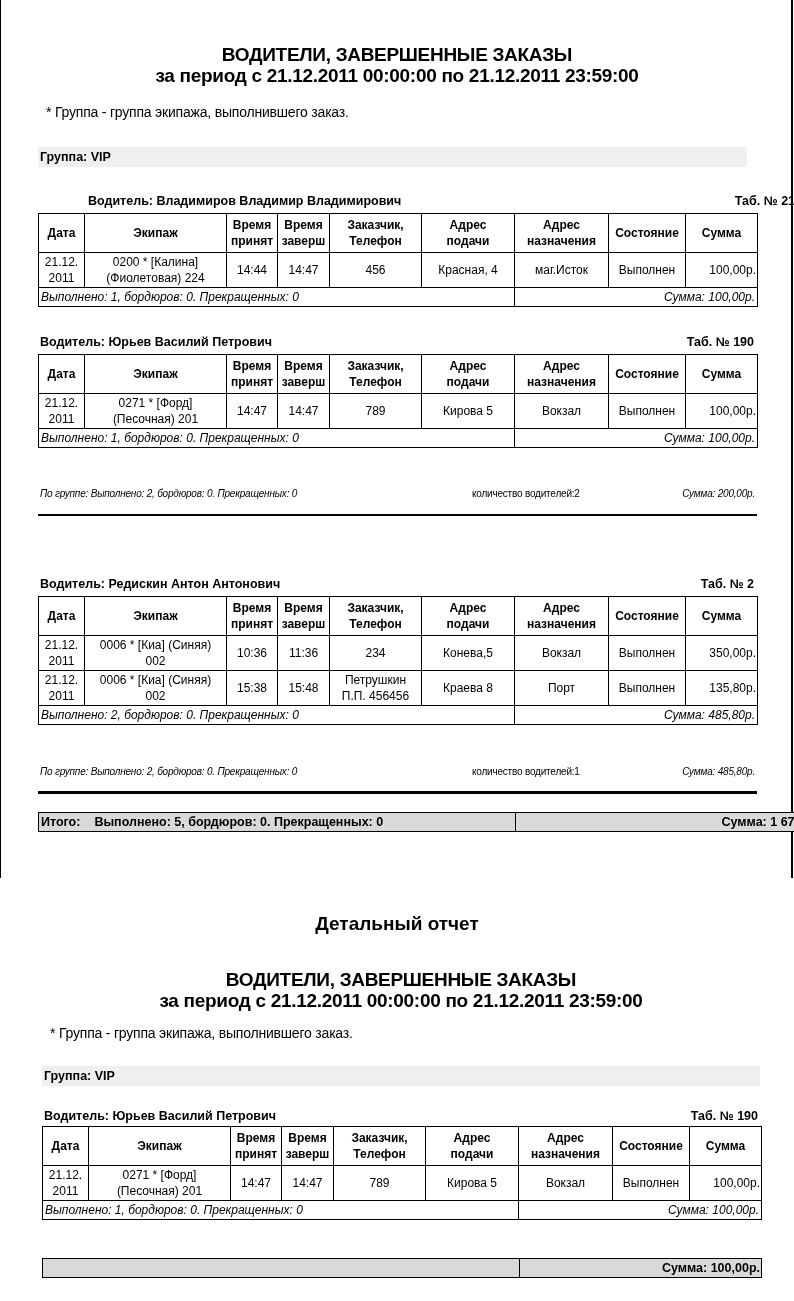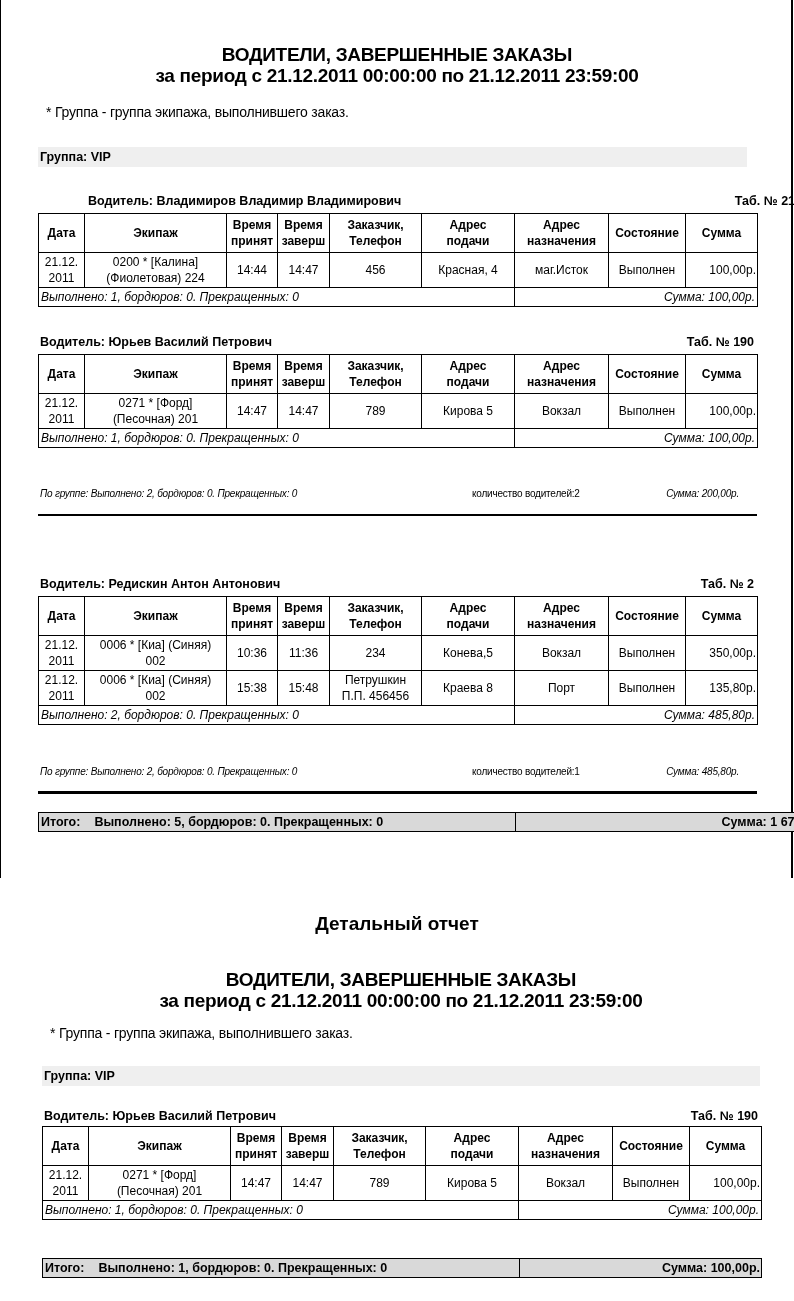--- a/index.html
+++ b/index.html
@@ -27,21 +27,21 @@
     table.orders th { font-weight: bold; height: 38px; }
     table.orders td { height: 34px; }
     table.orders td.sum { text-align: right; padding-right: 1px; }
     table.orders tr.summary td { height: 18px; font-style: italic; line-height: 16px; }
     table.orders tr.summary td.left { text-align: left; }
     table.orders tr.summary td.right { text-align: right; }
     table.orders tr.summary td.left { border-right: 1px solid #000; }
 
     .group-footer { position: absolute; font-size: 10px; font-style: italic; height: 14px; line-height: 14px; letter-spacing: -0.2px; }
     .group-footer .drivers { position: absolute; font-style: normal; }
-    .group-footer .gsum { position: absolute; right: 16px; }
+    .group-footer .gsum { position: absolute; right: 0; }
     .hr { position: absolute; height: 2px; background: #000; }
     .hr.thick { height: 3px; }
 
     .total-bar { position: absolute; height: 20px; background: #d9d9d9; border: 1px solid #000;
                  box-sizing: border-box; font-weight: bold; font-size: 12.5px; line-height: 18px; }
     .total-bar .t-left { position: absolute; left: 2px; top: 0; }
     .total-bar .t-left .lbl { margin-right: 14px; }
     .total-bar .t-div { position: absolute; top: -1px; width: 1px; height: 20px; background: #000; }
     .total-bar .t-right { position: absolute; right: 1px; top: 0; }
 
@@ -487,18 +487,15 @@
         </td>
       </tr>
       <tr class="summary">
         <td class="left" colspan="6" style="border-right: 1px solid rgb(0, 0, 0);">Выполнено: 1, бордюров: 0. Прекращенных: 0</td>
         <td class="right" colspan="3">Сумма: 100,00р.</td>
       </tr>
     </tbody>
   </table>
 
 <div class="total-bar" style="left:42px; top:1258px; width:720px;">
-  <div class="t-left">
-    <span class="lbl">Итого:</span><span>Выполнено: 1, бордюров: 0. Прекращенных: 0</span>
-  </div>
   <div class="t-div" style="left:476px;"></div>
   <div class="t-right">Сумма: 100,00р.</div>
 </div>
 
 </body></html>

